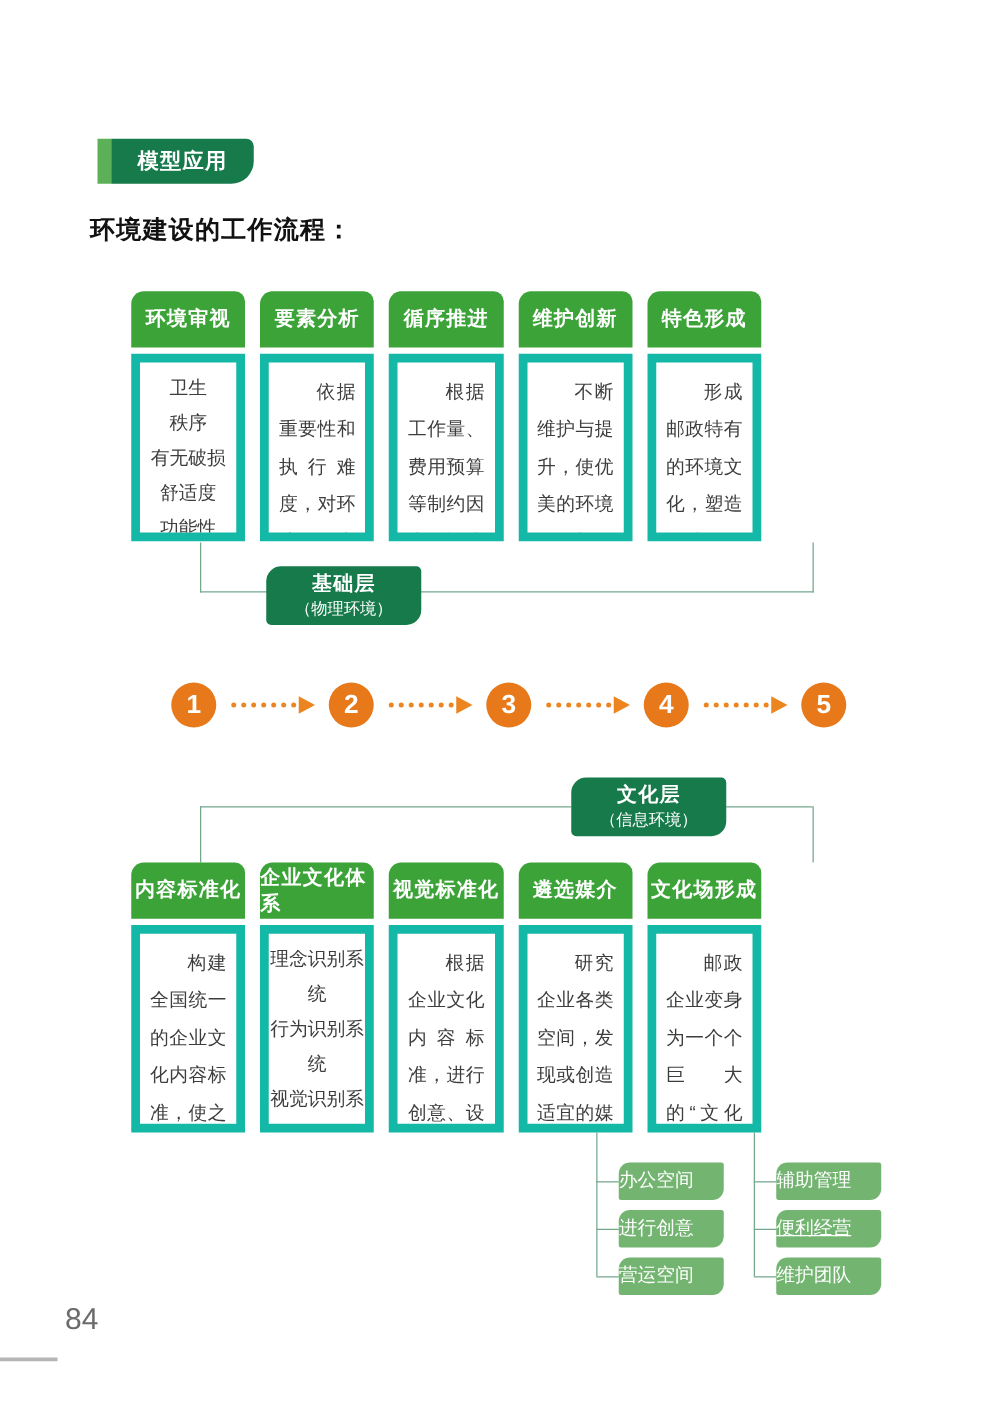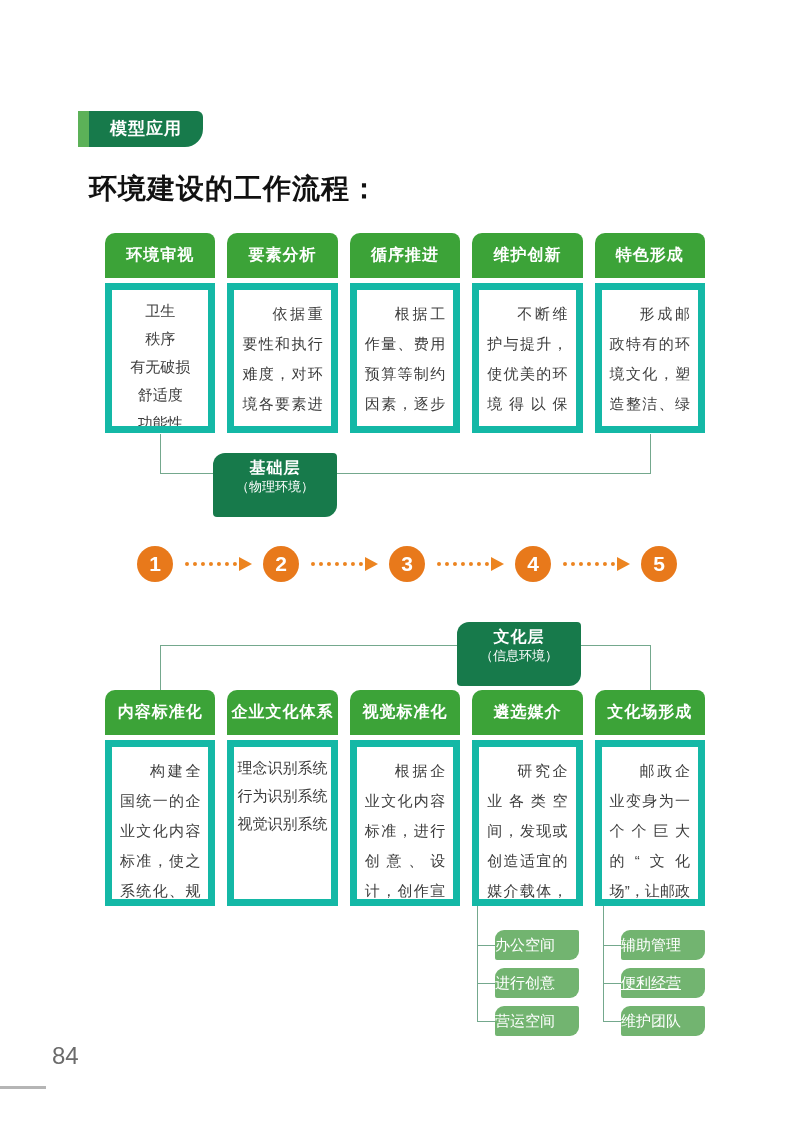--- a/index.html
+++ b/index.html
@@ -14,44 +14,44 @@
 
   
   .badge { position: absolute; left: 78px; top: 111px; height: 36px; display: flex; text-align: right; }
   .badge-strip { width: 11px; height: 36px; background: #5cb158; }
   .badge-label {
     background: #177a4b; color: #fff; font-size: 17px; font-weight: bold;
     line-height: 36px; padding: 0 21px; border-radius: 0 6px 18px 0;
     letter-spacing: 1px;
   }
 
-  .heading { position: absolute; left: 72px; top: 170px; font-size: 28px; font-weight: bold; color: #111; letter-spacing: 1px; margin-left: 17px; }
-
-  
-  .grid { position: absolute; left: 105px; width: 600px; display: grid; grid-template-columns: repeat(5, 1fr); gap: 12px; }
+  .heading { position: absolute; left: 72px; top: 170px; font-size: 20px; font-weight: bold; color: #111; letter-spacing: 1px; }
+
+  
+  .grid { position: absolute; left: 105px; width: 504px; display: grid; grid-template-columns: repeat(5, 1fr); gap: 12px; }
   .grid1 { top: 233px; }
   .grid2 { top: 690px; }
   .col-header {
     height: 45px; background: #3ca338; color: #fff; font-weight: bold; font-size: 16px;
     display: flex; align-items: center; justify-content: center;
     border-radius: 10px 8px 0 0; letter-spacing: 1px; margin-bottom: 5px;
   }
   .col-body { background: #fff; border: 7px solid #14b8a6; overflow: hidden; }
   .body1 { height: 150px; }
   .body2 { height: 166px; }
   .col-body p { padding: 9px 8px 0 8px; font-size: 15px; line-height: 30px; text-align: justify; text-indent: 2em; color: #3d3d3d; }
   .center-list { padding-top: 7px; text-align: center; }
   .center-list div { line-height: 28px; font-size: 15px; color: #3d3d3d; }
 
   
   .line { position: absolute; background: #74a88d; }
 
   
   .layer-box {
-    position: absolute; width: 124px; height: 64px; background: #177a4b; color: #fff;
+    position: absolute; width: 124px; height: 47px; background: #177a4b; color: #fff;
     text-align: center; border-radius: 12px 4px 12px 4px; padding-top: 5px; z-index: 3;
   }
   .layer-title { font-size: 16px; font-weight: bold; line-height: 20px; letter-spacing: 1px; }
   .layer-sub { font-size: 13px; line-height: 17px; }
 
   
   .steps { position: absolute; left: 137px; top: 545px; width: 540px; height: 38px; display: flex; align-items: center; justify-content: space-between; }
   .step-circle {
     width: 36px; height: 36px; border-radius: 50%; background: #e8791b;
     color: #fff; font-size: 21px; font-weight: bold;

